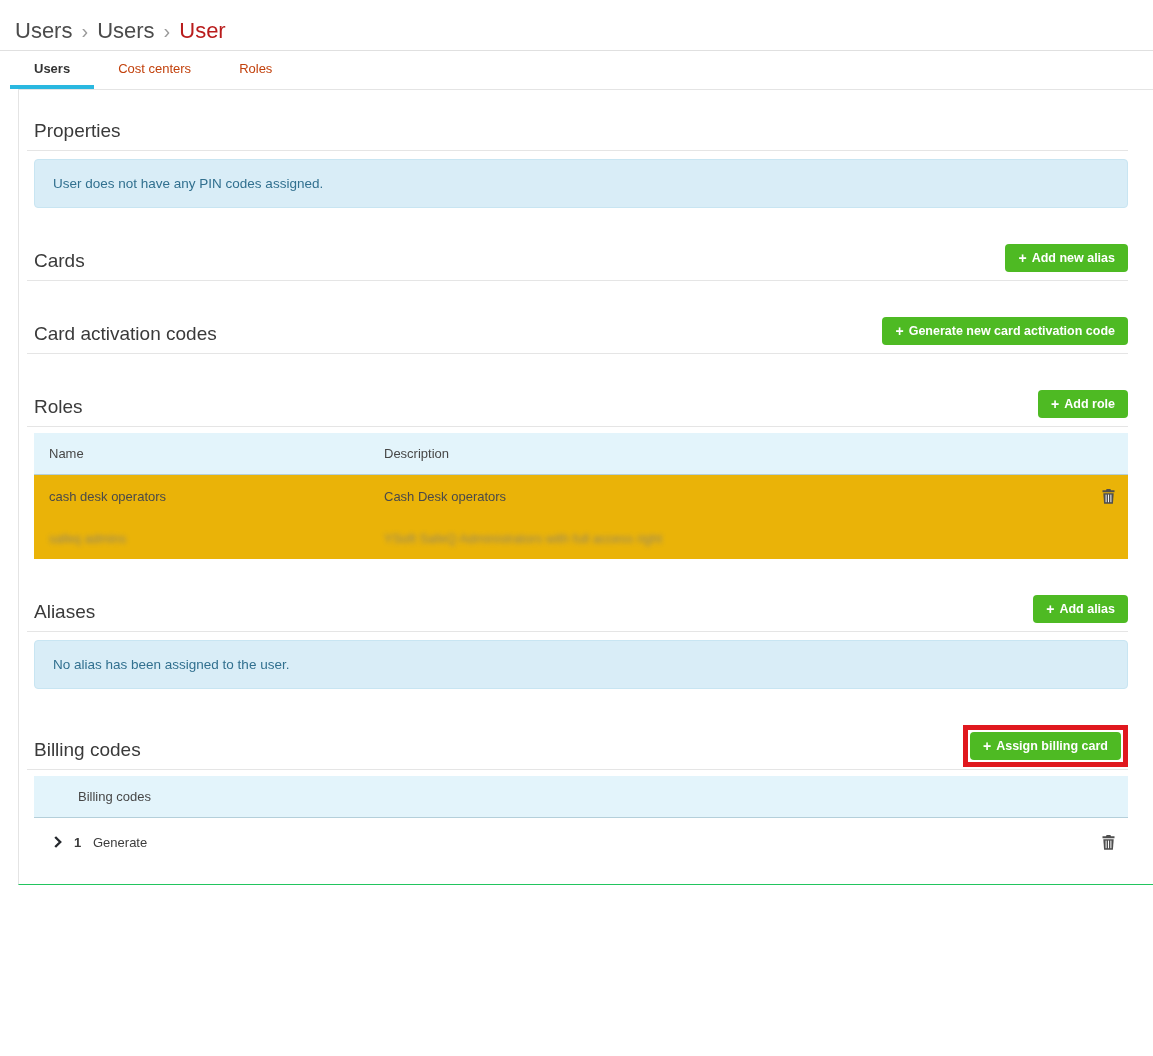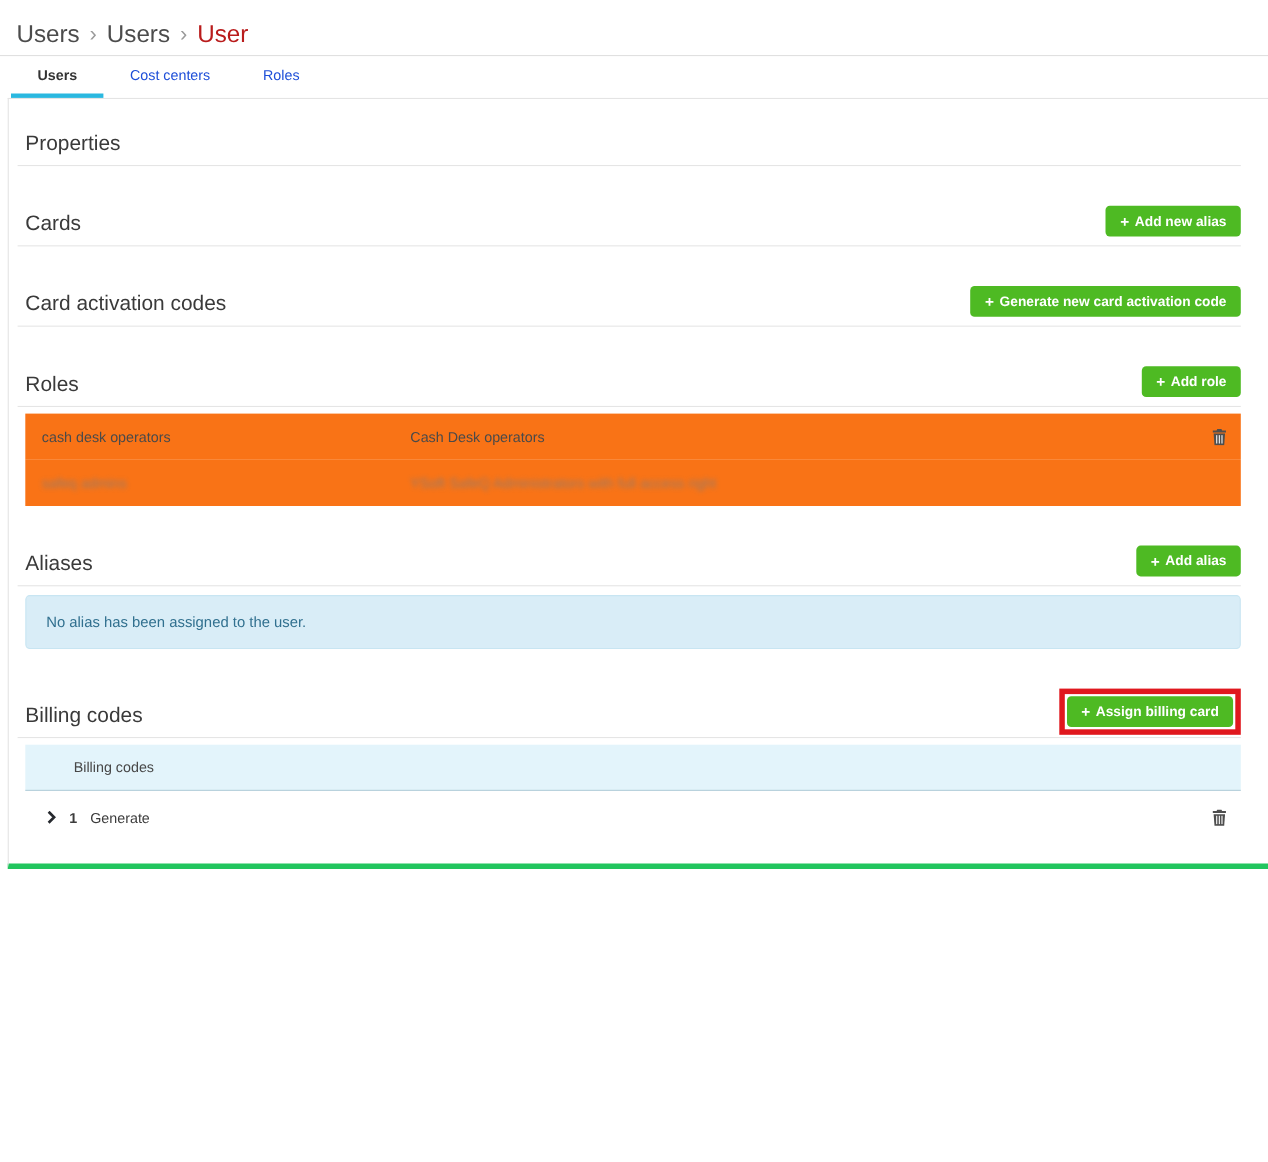--- a/index.html
+++ b/index.html
@@ -28,39 +28,39 @@
   .tabbar {
     border-top: 1px solid #e0e0e0;
     height: 39px;
     display: flex;
     align-items: stretch;
     padding-left: 10px;
   }
   .tab {
     padding: 0 24px;
     font-size: 13px;
-    color: #1d4ed8;
+    color: #c2410c;
     display: flex;
     align-items: center;
     justify-content: center;
     border-bottom: 4px solid transparent;
     cursor: pointer;
   }
   .tab.active {
     color: #333;
     font-weight: bold;
     border-bottom-color: #2ab8e0;
   }
 
   
   .panel {
-    margin-left: 7px;
+    margin-left: 18px;
     border-left: 1px solid #e4e4e4;
     border-top: 1px solid #e4e4e4;
-    border-bottom: 5px solid #22c55e;
+    border-bottom: 1px solid #22c55e;
     padding: 0 25px 18px 8px;
     background: #fff;
   }
 
   .section-header {
     display: flex;
     justify-content: space-between;
     align-items: flex-end;
     border-bottom: 1px solid #e5e5e5;
     padding-bottom: 8px;
@@ -120,21 +120,21 @@
     color: #474747;
   }
   .thead-row .cell:first-child { padding-left: 15px; }
   .trow {
     display: grid;
     grid-template-columns: 350px 1fr 40px;
     align-items: center;
     height: 42px;
     color: #4a4a4a;
   }
-  .trow.striped { background: #f97316; }
+  .trow.striped { background: #eab308; }
   .trow .cell:first-child { padding-left: 15px; }
   .trow .blur-text {
     filter: blur(2.5px);
     color: #7d7d7d;
     opacity: .8;
   }
   .icon-btn {
     background: none;
     border: none;
     cursor: pointer;
@@ -187,20 +187,21 @@
   <div class="tab active">Users</div>
   <div class="tab">Cost centers</div>
   <div class="tab">Roles</div>
 </div>
 
 <div class="panel">
 
   <div class="section-header first">
     <h2 class="section-title">Properties</h2>
   </div>
+  <div class="info-box">User does not have any PIN codes assigned.</div>
 
   <div class="section-header">
     <h2 class="section-title">Cards</h2>
     <button class="btn-green">
       <span class="plus">+</span>
       <span>Add new alias</span>
     </button>
   </div>
 
   <div class="section-header">
@@ -212,20 +213,25 @@
   </div>
 
   <div class="section-header">
     <h2 class="section-title">Roles</h2>
     <button class="btn-green">
       <span class="plus">+</span>
       <span>Add role</span>
     </button>
   </div>
   <div class="table">
+    <div class="thead-row">
+      <div class="cell">Name</div>
+      <div class="cell">Description</div>
+      <div class="cell"></div>
+    </div>
     <div class="trow striped">
       <div class="cell">cash desk operators</div>
       <div class="cell">Cash Desk operators</div>
       <button class="icon-btn" title="">
         <svg width="13" height="15" viewBox="0 0 13 15">
           <path fill="#4e4e4e" d="M4.6 0h3.8l.6 1.3h3.5v1.9H.5V1.3H4L4.6 0z"></path>
           <path fill="#4e4e4e" d="M1.3 4.2h10.4l-.8 10.5H2.1L1.3 4.2z"></path>
           <rect x="3.6" y="5.6" width="1" height="7.6" fill="#f4f6f8"></rect>
           <rect x="6" y="5.6" width="1" height="7.6" fill="#f4f6f8"></rect>
           <rect x="8.4" y="5.6" width="1" height="7.6" fill="#f4f6f8"></rect>

